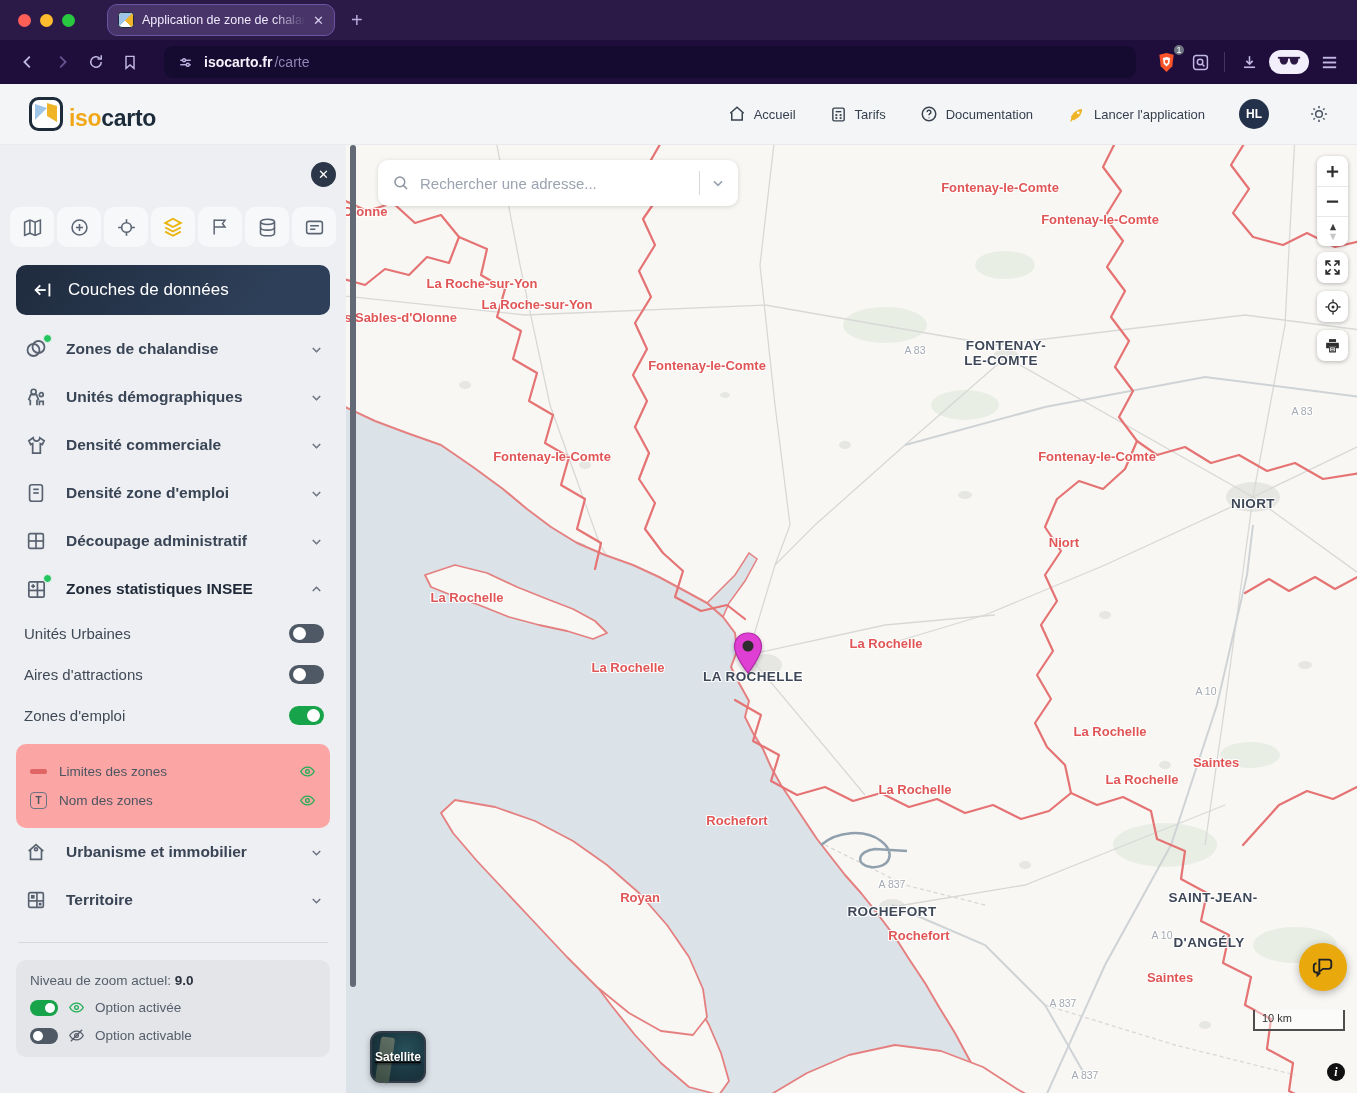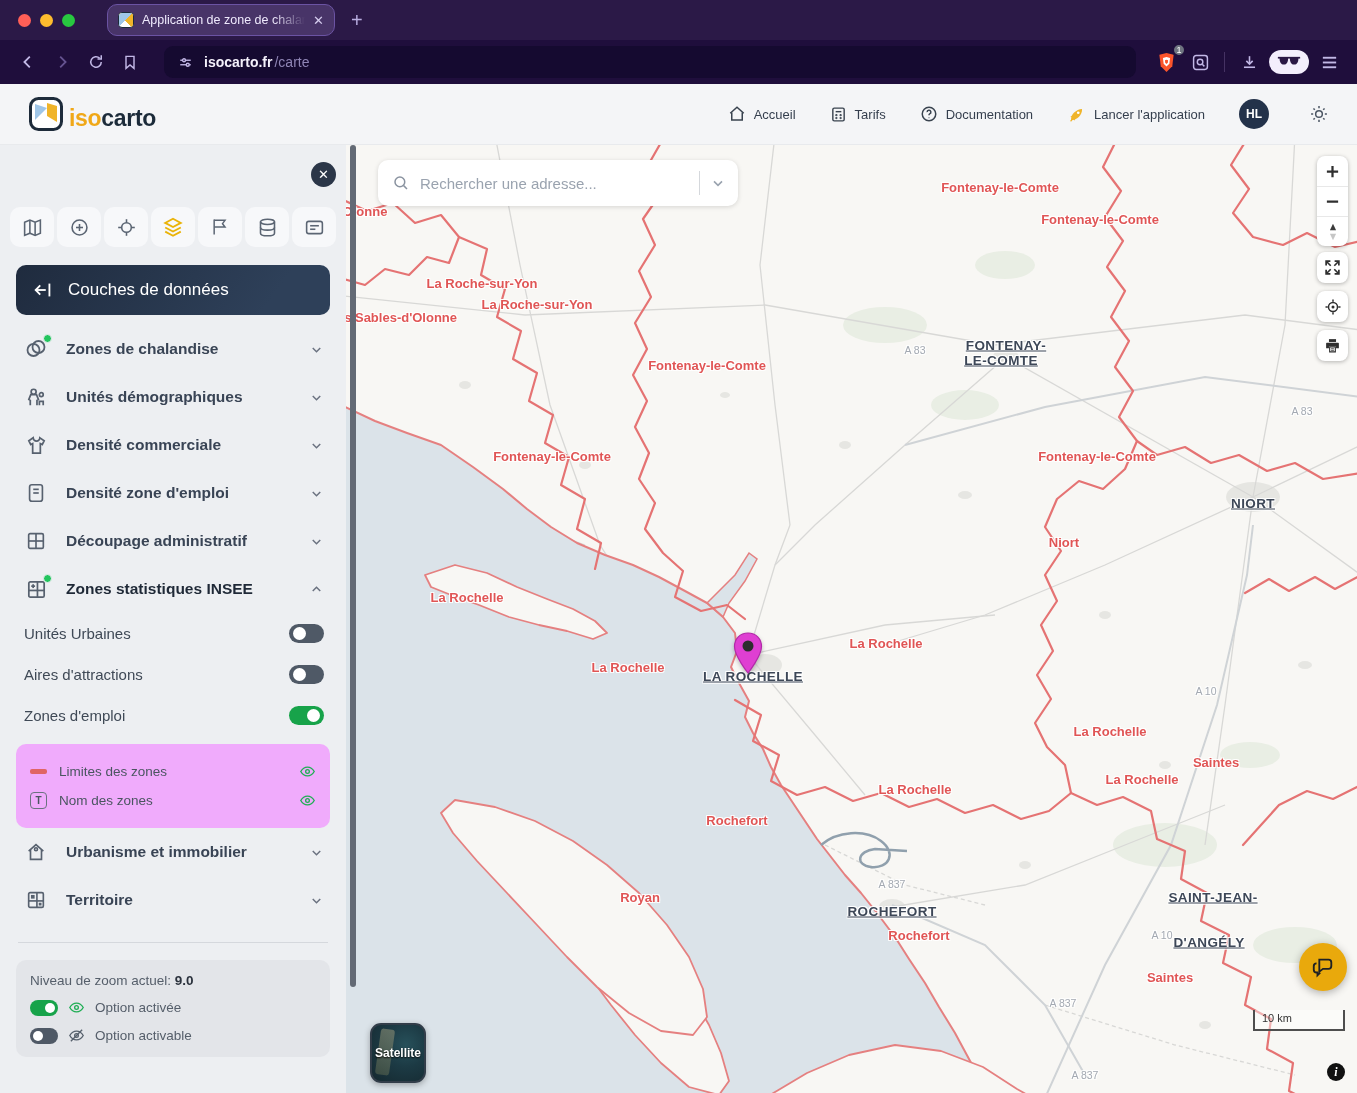--- a/index.html
+++ b/index.html
@@ -46,36 +46,36 @@
   
   .main { position:absolute; top:145px; left:0; right:0; bottom:0; }
 
   
   .map { position:absolute; left:345px; top:0; width:1012px; height:948px; background:#f6f5f2; overflow:hidden; }
   .map svg.base { position:absolute; inset:0; }
   #map-labels { position:absolute; inset:0; pointer-events:none; }
   .map-label { position:absolute; transform:translate(-50%,-50%); white-space:nowrap;
     text-shadow:-1px -1px 0 rgba(255,255,255,.92),1px -1px 0 rgba(255,255,255,.92),-1px 1px 0 rgba(255,255,255,.92),1px 1px 0 rgba(255,255,255,.92); }
   .map-label.zone { color:#e05555; font-size:13px; font-weight:700; }
-  .map-label.city { color:#3d4757; font-size:13.5px; font-weight:700; letter-spacing:.4px;text-decoration:underline; }
+  .map-label.city { color:#3d4757; font-size:13.5px; font-weight:700; letter-spacing:.4px; }
   .map-label.road { color:#a3a9b2; font-size:10.5px; font-weight:400; }
   .marker { position:absolute; left:386px; top:486px; filter:drop-shadow(0 2px 2px rgba(0,0,0,.25)); }
 
   .map-search { position:absolute; left:33px; top:15px; width:360px; height:46px; background:#fff; border-radius:10px; box-shadow:0 1px 5px rgba(0,0,0,.14); display:flex; align-items:center; padding:0 12px 0 14px; gap:10px; }
   .map-search input { border:none; outline:none; flex:1; font-size:15px; color:#333; font-family:inherit; background:transparent; }
   .map-search input::placeholder { color:#9aa3af; }
   .ms-div { width:1px; height:24px; background:#d5d8dc; }
 
   .ctl-group { position:absolute; right:9px; top:11px; width:31px; background:#fff; border-radius:8px; box-shadow:0 1px 4px rgba(0,0,0,.28); overflow:hidden; }
   .ctl { height:30px; display:flex; align-items:center; justify-content:center; color:#2f2f2f; }
   .ctl + .ctl { border-top:1px solid #e8e8e8; }
   .ctl-single { position:absolute; right:9px; width:31px; height:31px; background:#fff; border-radius:8px; box-shadow:0 1px 4px rgba(0,0,0,.28); display:flex; align-items:center; justify-content:center; color:#2f2f2f; }
 
-  .basemap-thumb { position:absolute; left:25px; bottom:10px; width:56px; height:60px; border-radius:11px; border:2px solid #323d49; box-shadow:0 2px 6px rgba(0,0,0,.3);
-    background:radial-gradient(circle at 65% 35%, #27505a 0%, #1c3a44 45%, #15282f 100%); display:flex; align-items:center; justify-content:center; }
+  .basemap-thumb { position:absolute; left:25px; bottom:10px; width:56px; height:52px; border-radius:11px; border:2px solid #323d49; box-shadow:0 2px 6px rgba(0,0,0,.3);
+    background:radial-gradient(circle at 65% 35%, #27505a 0%, #1c3a44 45%, #15282f 100%); display:flex; align-items:center; justify-content:center;text-decoration:underline; }
   .basemap-thumb::before { content:""; position:absolute; left:6px; top:4px; width:14px; height:46px; background:linear-gradient(15deg,#4b5a4a, #7d8470); opacity:.7; transform:rotate(8deg); border-radius:3px; }
   .basemap-thumb span { position:relative; color:#fff; font-size:12px; font-weight:700; text-shadow:0 1px 2px #000; }
 
   .scalebar { position:absolute; right:12px; bottom:62px; width:92px; height:21px; border:2px solid #4e4e4e; border-top:none; background:rgba(255,255,255,.45); font-size:11px; color:#333; padding:2px 0 0 7px; }
   .chat-fab { position:absolute; right:10px; bottom:102px; width:48px; height:48px; border-radius:50%; background:#e9a90c; box-shadow:0 2px 8px rgba(0,0,0,.3); display:flex; align-items:center; justify-content:center; color:#1f2124; }
   .map-info { position:absolute; right:12px; bottom:12px; width:18px; height:18px; border-radius:50%; background:#111; color:#fff; font-size:12px; font-weight:700; display:flex; align-items:center; justify-content:center; font-family:"Liberation Serif", serif; font-style:italic; }
 
   
   .sidebar { position:absolute; left:0; top:0; width:346px; height:948px; background:#edeff2; padding:0 16px; z-index:20; }
   .side-scroll { position:absolute; left:350px; top:0; width:6px; height:842px; background:#636a75; border-radius:3px; z-index:25; }
@@ -96,21 +96,21 @@
   .sec-chev { color:#6b7280; }
   .toggle-row { height:41px; display:flex; align-items:center; padding:0 6px 0 8px; }
   .toggle-label { font-size:15px; color:#3f4956; flex:1; }
   .toggle { width:35px; height:19px; border-radius:10px; background:#4f5966; position:relative; flex:none; }
   .toggle::after { content:""; position:absolute; top:3px; left:4px; width:13px; height:13px; border-radius:50%; background:#fff; transition:none; }
   .toggle.on { background:#17a34a; }
   .toggle.on::after { left:auto; right:4px; }
   .toggle.mini { width:28px; height:16px; }
   .toggle.mini::after { width:10px; height:10px; top:3px; left:3px; }
   .toggle.mini.on::after { left:auto; right:3px; }
-  .subpanel { margin-top:8px; background:#f0abfc; border-radius:10px; padding:13px 14px; }
+  .subpanel { margin-top:8px; background:#fca5a5; border-radius:10px; padding:13px 14px; }
   .sub-row { height:29px; display:flex; align-items:center; gap:12px; }
   .sub-swatch { width:17px; height:5px; border-radius:2px; background:#e06565; flex:none; }
   .sub-t { width:17px; height:17px; border:1.4px solid #6b7280; border-radius:4px; color:#4a5560; font-size:10px; font-weight:700; display:flex; align-items:center; justify-content:center; flex:none; }
   .sub-label { font-size:13.5px; color:#4a5560; flex:1; }
   .eye { color:#1fae54; display:flex; }
   .side-divider { height:1px; background:#d5d8dd; margin:18px 2px 0; }
   .legend { margin-top:17px; background:#e3e5e9; border-radius:10px; padding:13px 14px; }
   .legend-title { font-size:13.5px; color:#555e6a; }
   .legend-title b { color:#2b323d; }
   .legend-row { display:flex; align-items:center; gap:10px; margin-top:11px; font-size:13.5px; color:#555e6a; }

